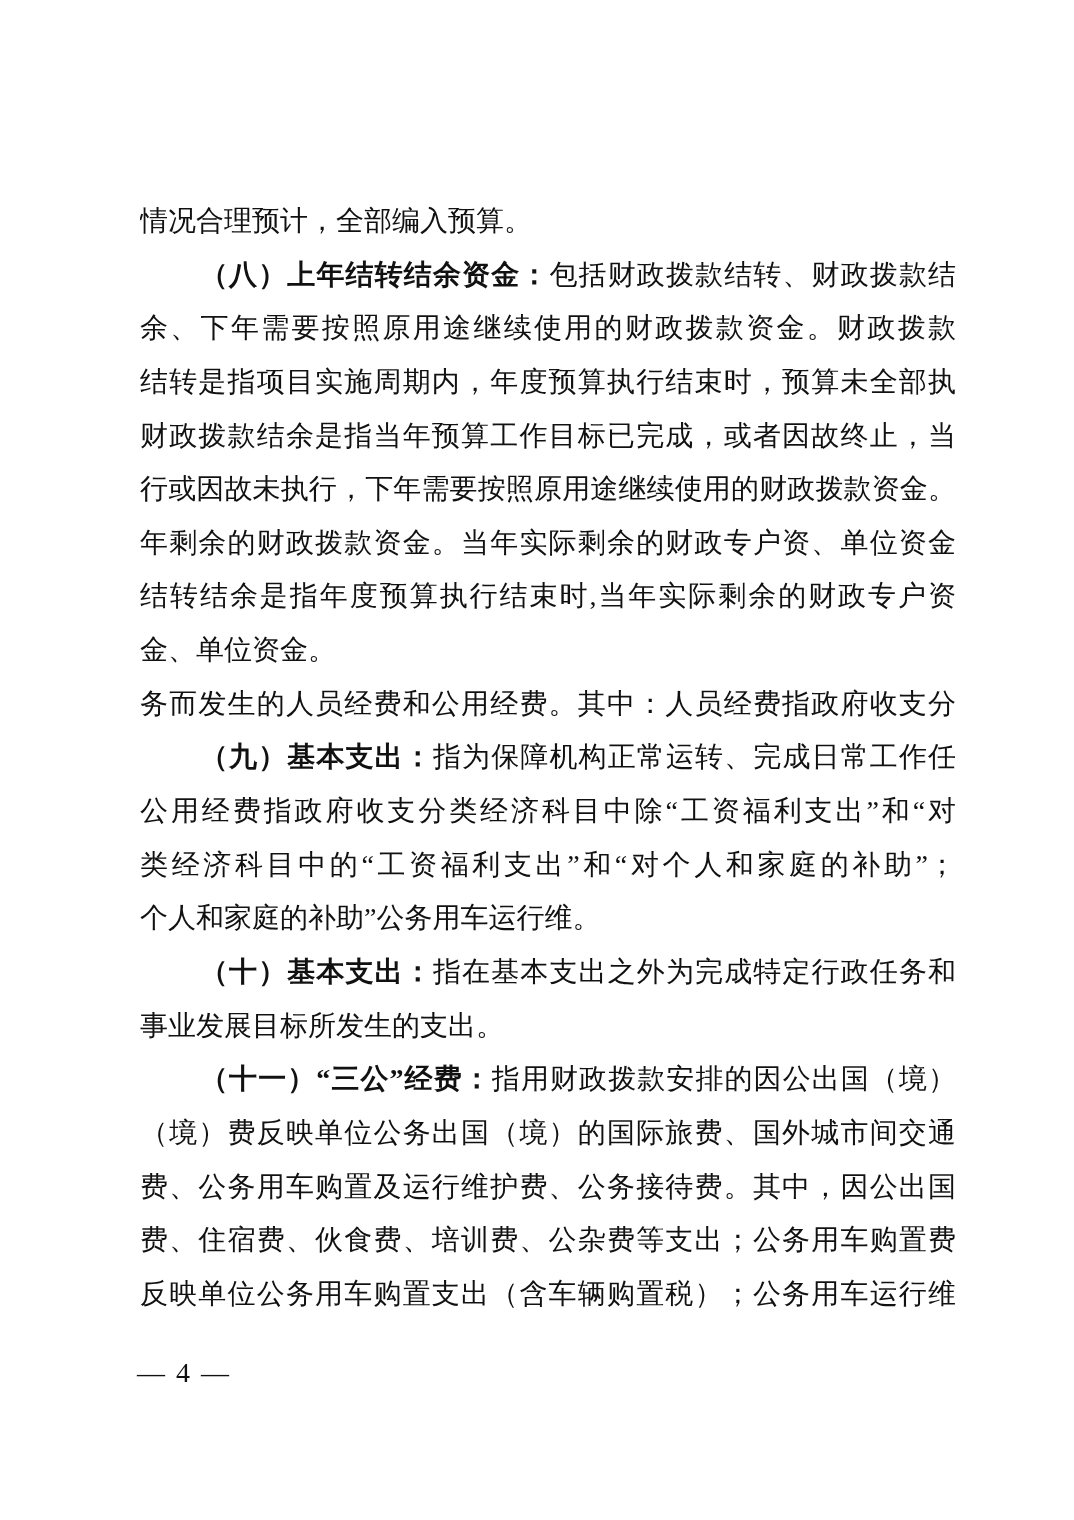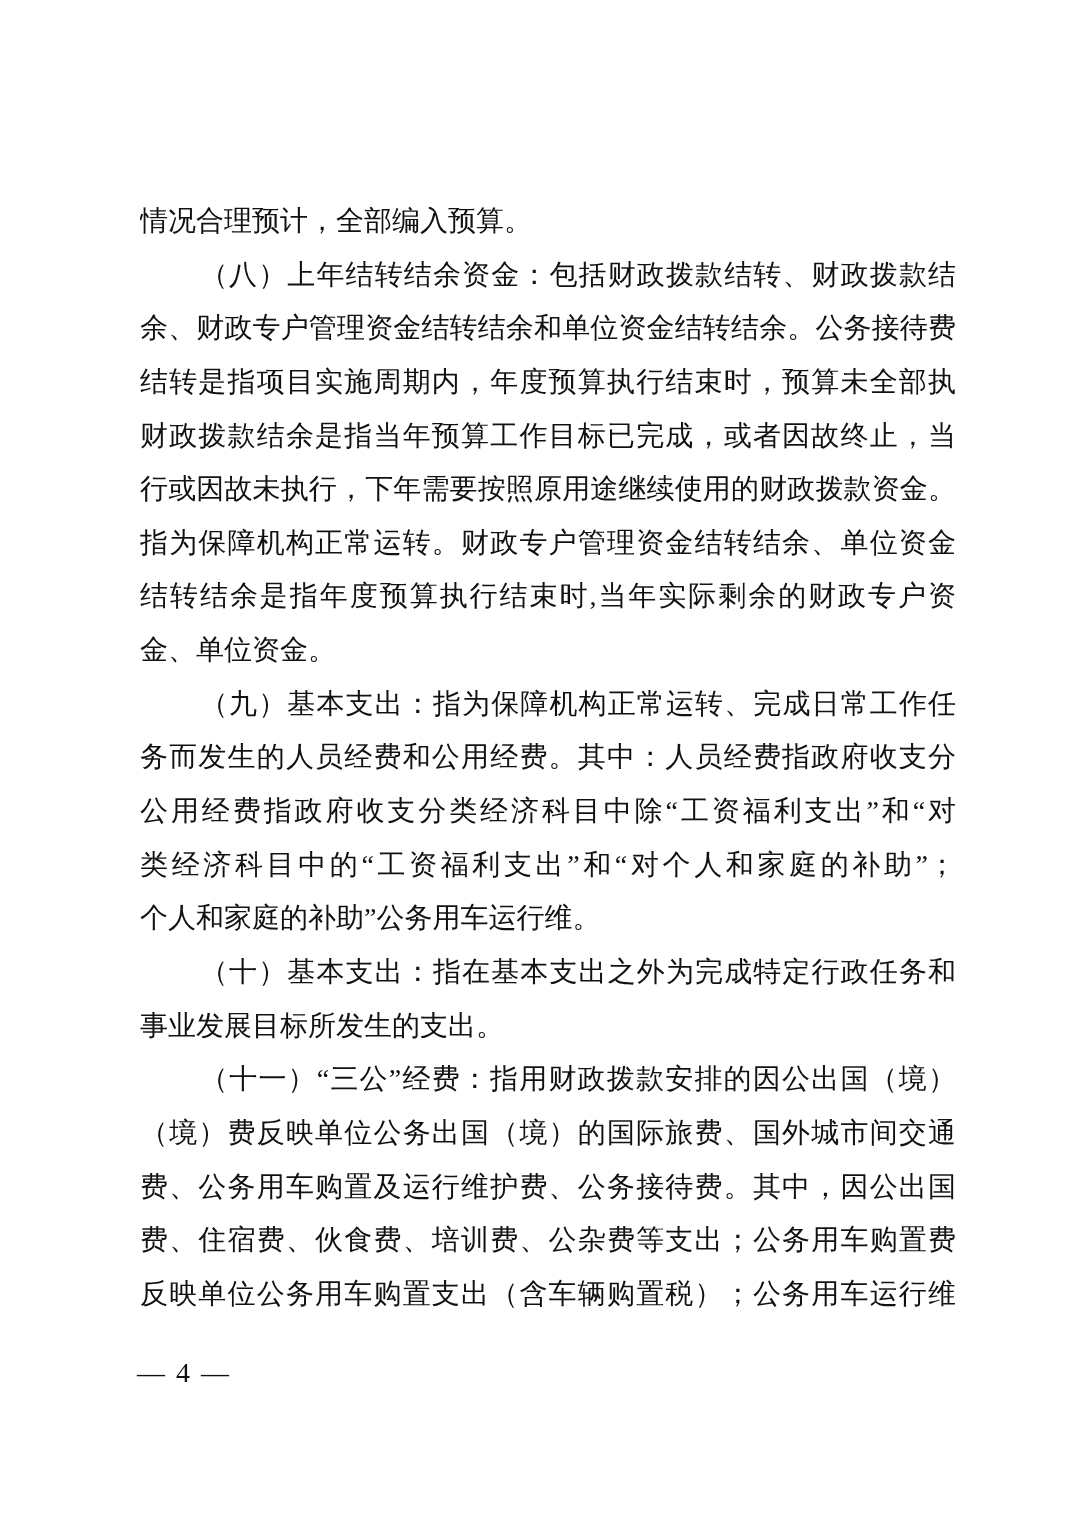--- a/index.html
+++ b/index.html
@@ -39,49 +39,49 @@
   }
   .text-line.no-justify {
     text-align: right;
     text-align-last: left;
   }
   .text-line.indent {
     padding-left: 60px;
     width: 756px;
   }
   .seg-bold {
-    font-weight: normal;
+    font-weight: bold;
   }
   .page-footer {
     position: absolute;
     left: 137px;
     top: 1356px;
     font-size: 28px;
     line-height: 34px;
     color: #111111;
     letter-spacing: 2px;
   }
 </style>
 </head>
 <body>
 
 <div class="page">
   <div class="content">
 
   <div class="text-line no-justify"><span class="seg-normal">情况合理预计，全部编入预算。</span></div>
       <div class="text-line indent"><span class="seg-bold">（八）上年结转结余资金：</span><span class="seg-normal">包括财政拨款结转、财政拨款结</span></div>
-      <div class="text-line"><span class="seg-normal">余、财政专户管理资金结转结余和单位资金结转结余。公务接待费</span></div>
+      <div class="text-line"><span class="seg-normal">余、下年需要按照原用途继续使用的财政拨款资金。财政拨款</span></div>
       <div class="text-line"><span class="seg-normal">结转是指项目实施周期内，年度预算执行结束时，预算未全部执</span></div>
       <div class="text-line"><span class="seg-normal">财政拨款结余是指当年预算工作目标已完成，或者因故终止，当</span></div>
       <div class="text-line"><span class="seg-normal">行或因故未执行，下年需要按照原用途继续使用的财政拨款资金。</span></div>
-      <div class="text-line"><span class="seg-normal">指为保障机构正常运转。财政专户管理资金结转结余、单位资金</span></div>
+      <div class="text-line"><span class="seg-normal">年剩余的财政拨款资金。当年实际剩余的财政专户资、单位资金</span></div>
       <div class="text-line"><span class="seg-normal">结转结余是指年度预算执行结束时,当年实际剩余的财政专户资</span></div>
       <div class="text-line no-justify"><span class="seg-normal">金、单位资金。</span></div>
+      <div class="text-line"><span class="seg-normal">务而发生的人员经费和公用经费。其中：人员经费指政府收支分</span></div>
       <div class="text-line indent"><span class="seg-bold">（九）基本支出：</span><span class="seg-normal">指为保障机构正常运转、完成日常工作任</span></div>
-      <div class="text-line"><span class="seg-normal">务而发生的人员经费和公用经费。其中：人员经费指政府收支分</span></div>
       <div class="text-line"><span class="seg-normal">公用经费指政府收支分类经济科目中除“工资福利支出”和“对</span></div>
       <div class="text-line"><span class="seg-normal">类经济科目中的“工资福利支出”和“对个人和家庭的补助”；</span></div>
       <div class="text-line no-justify"><span class="seg-normal">个人和家庭的补助”公务用车运行维。</span></div>
       <div class="text-line indent"><span class="seg-bold">（十）基本支出：</span><span class="seg-normal">指在基本支出之外为完成特定行政任务和</span></div>
       <div class="text-line no-justify"><span class="seg-normal">事业发展目标所发生的支出。</span></div>
       <div class="text-line indent"><span class="seg-bold">（十一）“三公”经费：</span><span class="seg-normal">指用财政拨款安排的因公出国（境）</span></div>
       <div class="text-line"><span class="seg-normal">（境）费反映单位公务出国（境）的国际旅费、国外城市间交通</span></div>
       <div class="text-line"><span class="seg-normal">费、公务用车购置及运行维护费、公务接待费。其中，因公出国</span></div>
       <div class="text-line"><span class="seg-normal">费、住宿费、伙食费、培训费、公杂费等支出；公务用车购置费</span></div>
       <div class="text-line"><span class="seg-normal">反映单位公务用车购置支出（含车辆购置税）；公务用车运行维</span></div>

